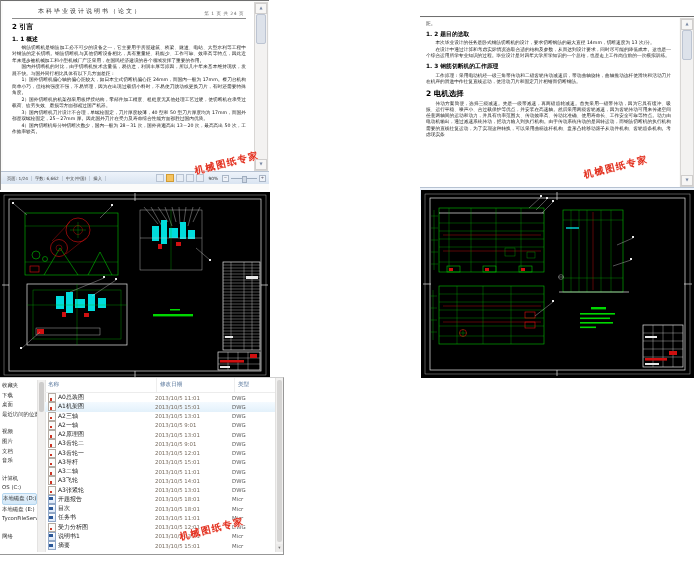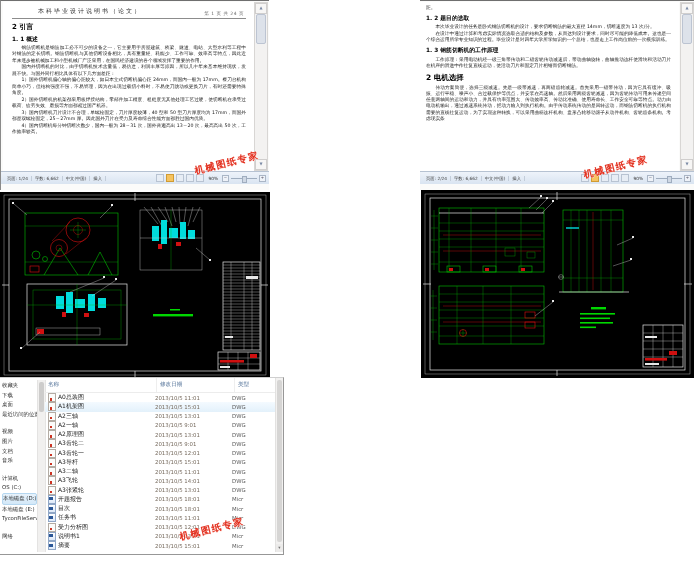--- a/index.html
+++ b/index.html
@@ -4,21 +4,21 @@
 <style>
   html,body{margin:0;padding:0;}
   body{
     width:694px;height:561px;position:relative;background:#ffffff;
     font-family:"DejaVu Sans","Liberation Sans",sans-serif;
     overflow:hidden;
   }
   
   .docpanel{position:absolute;background:#fbfbfa;}
   #doc1{left:0;top:0;width:268px;height:189px;border-top:1px solid #6f6f6f;border-left:1px solid #8a8a8a;}
-  #doc2{left:420px;top:0;width:274px;height:189px;border-top:1px solid #6f6f6f;border-right:1px solid #0369a1;}
+  #doc2{left:420px;top:16px;width:274px;height:189px;border-top:1px solid #6f6f6f;border-right:1px solid #0369a1;}
   .page{position:absolute;left:2px;top:1px;right:15px;bottom:19px;background:#fff;padding:3px 8px 0 9px;overflow:hidden;}
   #doc2 .page{left:0;padding-left:6px;}
   .dhead{display:flex;align-items:flex-end;justify-content:space-between;border-bottom:1px solid #8c8c8c;padding:2px 2px 2px 26px;margin-bottom:2px;}
   .dhead .dtitle{font-size:6px;letter-spacing:2px;color:#333;}
   .dhead .dpageinfo{font-size:4.5px;color:#666;letter-spacing:.5px;}
   .bh1{font-size:7px;font-weight:bold;color:#000;margin:3px 0 2px;}
   .bh2{font-size:5.8px;font-weight:bold;color:#000;margin:2.5px 0 1.5px;}
   .bh2big{font-size:7.5px;font-weight:bold;color:#000;margin:3.5px 0 2px;}
   .bp{font-size:4.7px;line-height:1.33;color:#1c1c1c;text-align:justify;text-indent:2em;margin:0 0 .5px;}
   .bp0{text-indent:0;}

